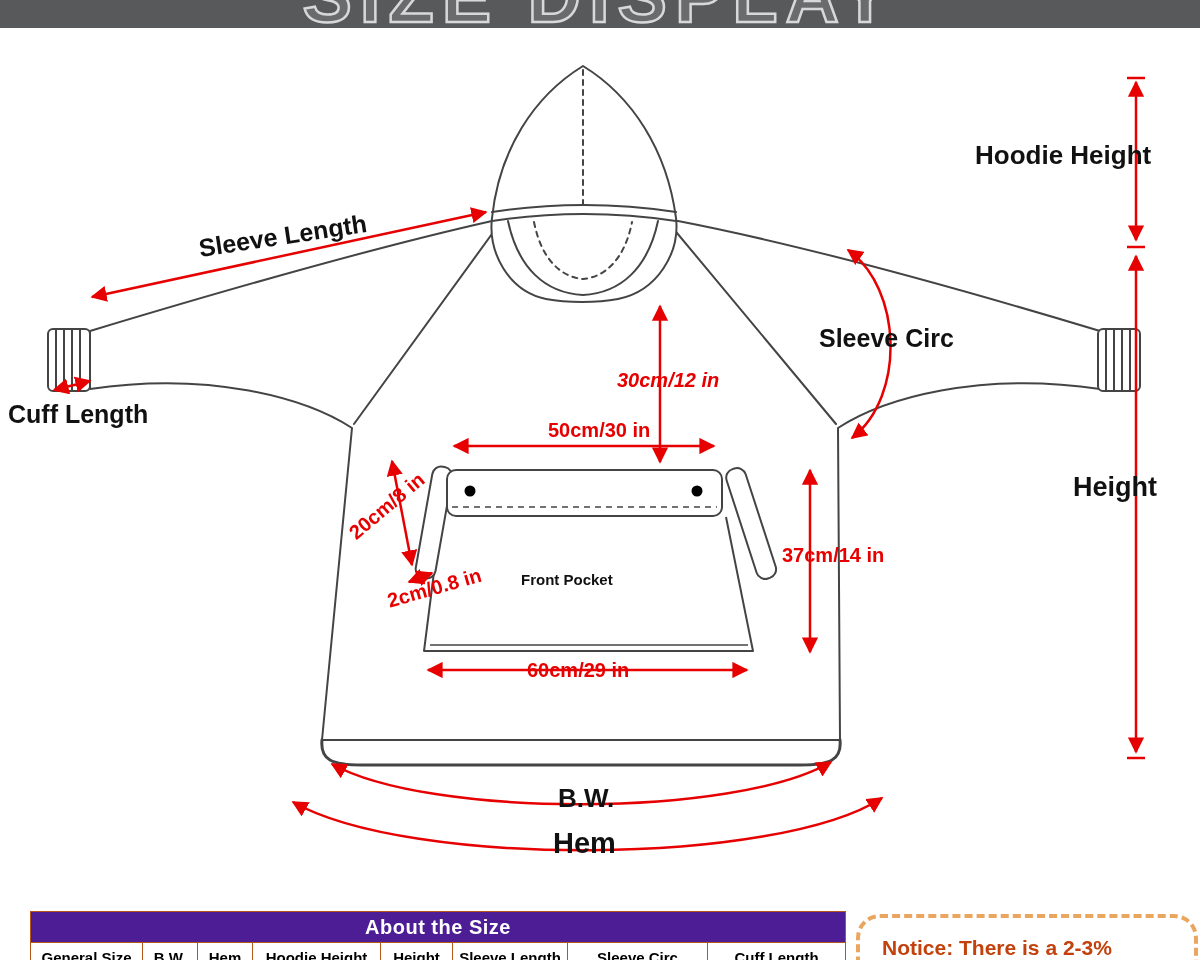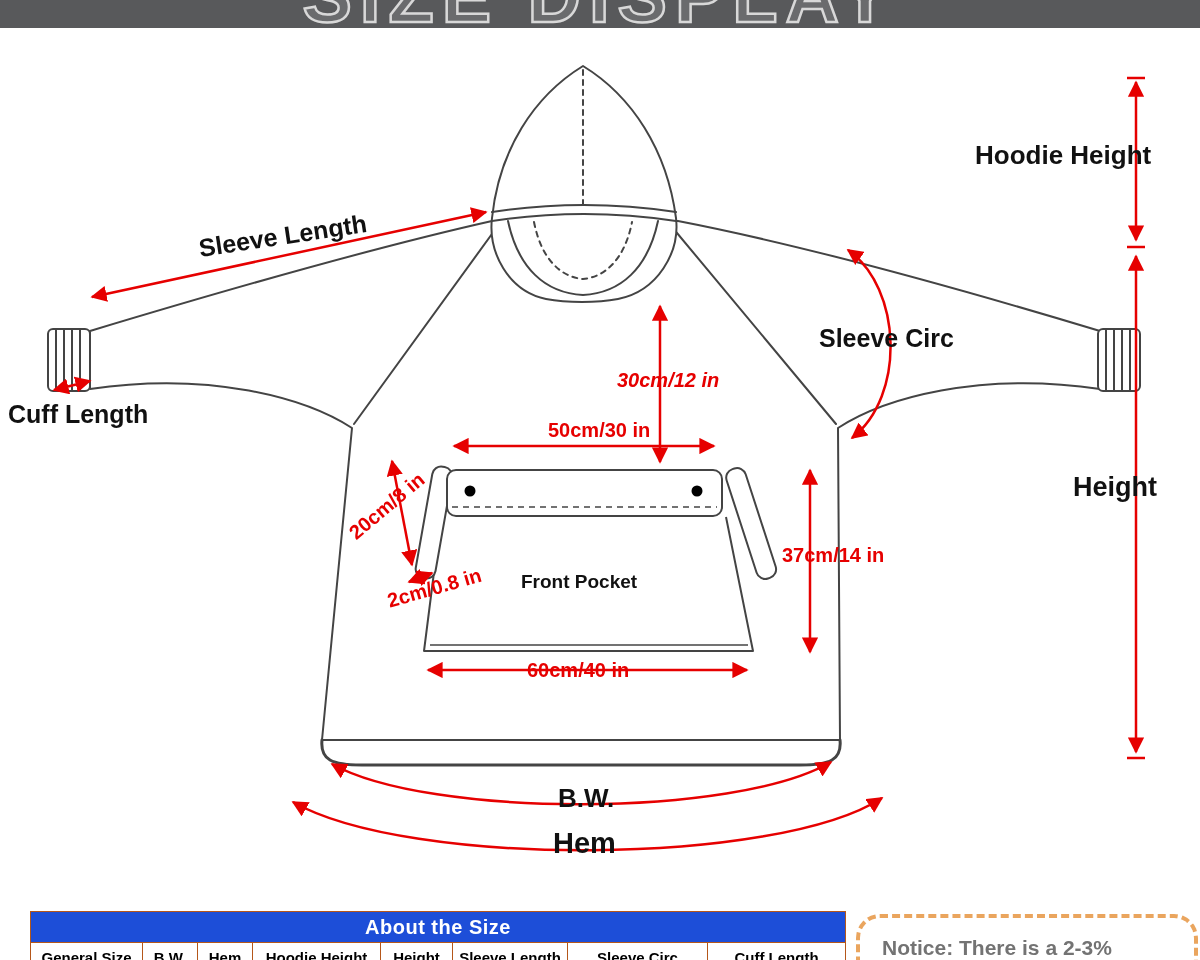--- a/index.html
+++ b/index.html
@@ -16,30 +16,30 @@
 
   svg.diagram { position:absolute; left:0; top:0; }
 
   .lbl { position:absolute; color:#111; font-weight:bold; white-space:nowrap; }
   .dim { position:absolute; color:#e60000; font-weight:bold; font-size:20px; white-space:nowrap; }
 
   
   .size-table { position:absolute; left:30px; top:911px; width:815px;
                 border-collapse:collapse; table-layout:fixed; background:#fff; }
   .size-table th { border:1px solid #b5571a; }
-  .tbl-title { background:#1d4ed8; color:#ffffff; font-size:20px; font-weight:bold;
+  .tbl-title { background:#4c1d95; color:#ffffff; font-size:20px; font-weight:bold;
                text-align:center; height:31px; letter-spacing:0.5px; }
   .col-head { background:#ffffff; color:#000; font-size:15px; font-weight:bold;
               text-align:center; height:30px; padding:4px 1px; }
 
   
   .notice { position:absolute; left:856px; top:914px; width:342px; height:90px;
             border:4px dashed #eaa55e; border-radius:24px; background:#fff; }
   .notice-text { position:absolute; left:22px; top:18px; font-size:21px;
-                 font-weight:bold; color:#737373; white-space:nowrap; }
+                 font-weight:bold; color:#c2410c; white-space:nowrap; }
 </style>
 </head>
 <body>
 
 <div class="stage">
 
   <div class="banner">
     <div class="banner-text">SIZE DISPLAY</div>
   </div>
 
@@ -111,30 +111,30 @@
       <path d="M 332 764 C 428 818 736 818 831 762" marker-start="url(#arr)" marker-end="url(#arr)"></path>
       <path d="M 293 802 C 408 868 778 866 882 798" marker-start="url(#arr)" marker-end="url(#arr)"></path>
     </g>
   </svg>
 
   <div class="lbl" style="left:199px; top:234px; font-size:25px; transform:rotate(-8.5deg); transform-origin:0 50%;">Sleeve Length</div>
   <div class="lbl" style="left:975px; top:140px; font-size:26px;">Hoodie Height</div>
   <div class="lbl" style="left:819px; top:324px; font-size:25px;">Sleeve Circ</div>
   <div class="lbl" style="left:8px; top:400px; font-size:25px;">Cuff Length</div>
   <div class="lbl" style="left:1073px; top:472px; font-size:27px;">Height</div>
-  <div class="lbl" style="left:521px; top:571px; font-size:19px;">Front Pocket</div>
+  <div class="lbl" style="left:521px; top:571px; font-size:15px;">Front Pocket</div>
   <div class="lbl" style="left:558px; top:783px; font-size:26px;">B.W.</div>
   <div class="lbl" style="left:553px; top:827px; font-size:29px;">Hem</div>
 
   <div class="dim" style="left:617px; top:369px;font-style:italic;">30cm/12 in</div>
   <div class="dim" style="left:548px; top:419px;">50cm/30 in</div>
   <div class="dim" style="left:352px; top:524px; transform:rotate(-40deg); transform-origin:0 50%;">20cm/8 in</div>
   <div class="dim" style="left:388px; top:590px; transform:rotate(-16deg); transform-origin:0 50%;">2cm/0.8 in</div>
   <div class="dim" style="left:782px; top:544px;">37cm/14 in</div>
-  <div class="dim" style="left:527px; top:659px;">60cm/40 in</div>
+  <div class="dim" style="left:527px; top:659px;">60cm/29 in</div>
 
   <table class="size-table">
     <colgroup>
       <col style="width:112px">
         <col style="width:55px">
         <col style="width:55px">
         <col style="width:128px">
       <col style="width:72px">
         <col style="width:115px">
         <col style="width:140px">

